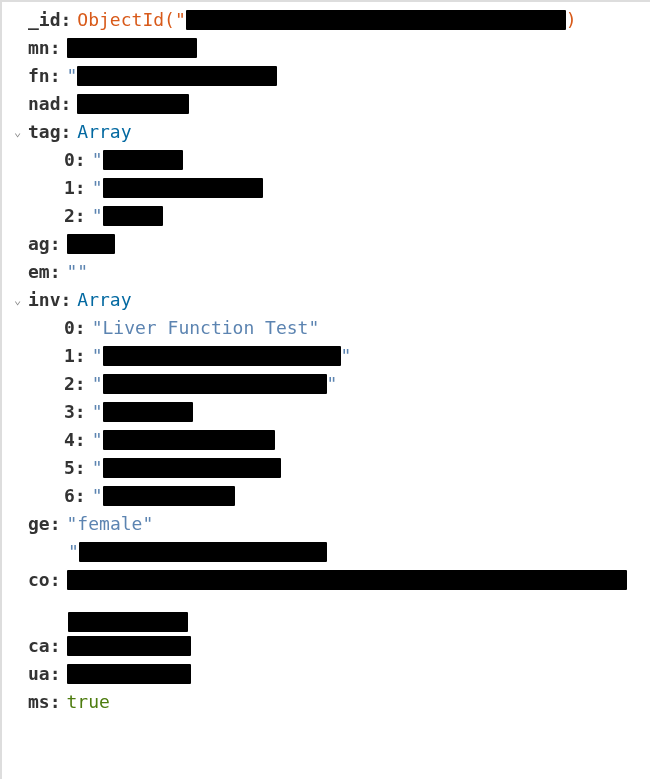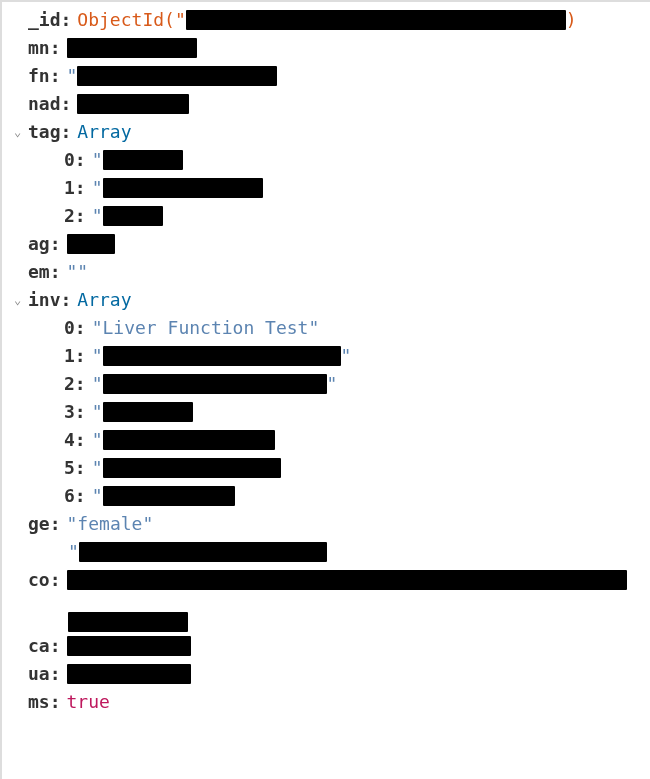--- a/index.html
+++ b/index.html
@@ -37,21 +37,21 @@
   .key {
     font-weight: 700;
     color: #333;
   }
   .colon {
     font-weight: 700;
     margin-right: 6px;
   }
   .type { color: #0369a1; }
   .val-string { color: #5c84b1; }
-  .val-bool { color: #be185d; }   
+  .val-bool { color: #4d7c0f; }   
   .val-objid { color: #d85a1a; }  
   .redact {
     background: #000;
     display: inline-block;
     height: 20px;
     vertical-align: middle;
     border-radius: 1px;
   }
 </style>
 </head>

